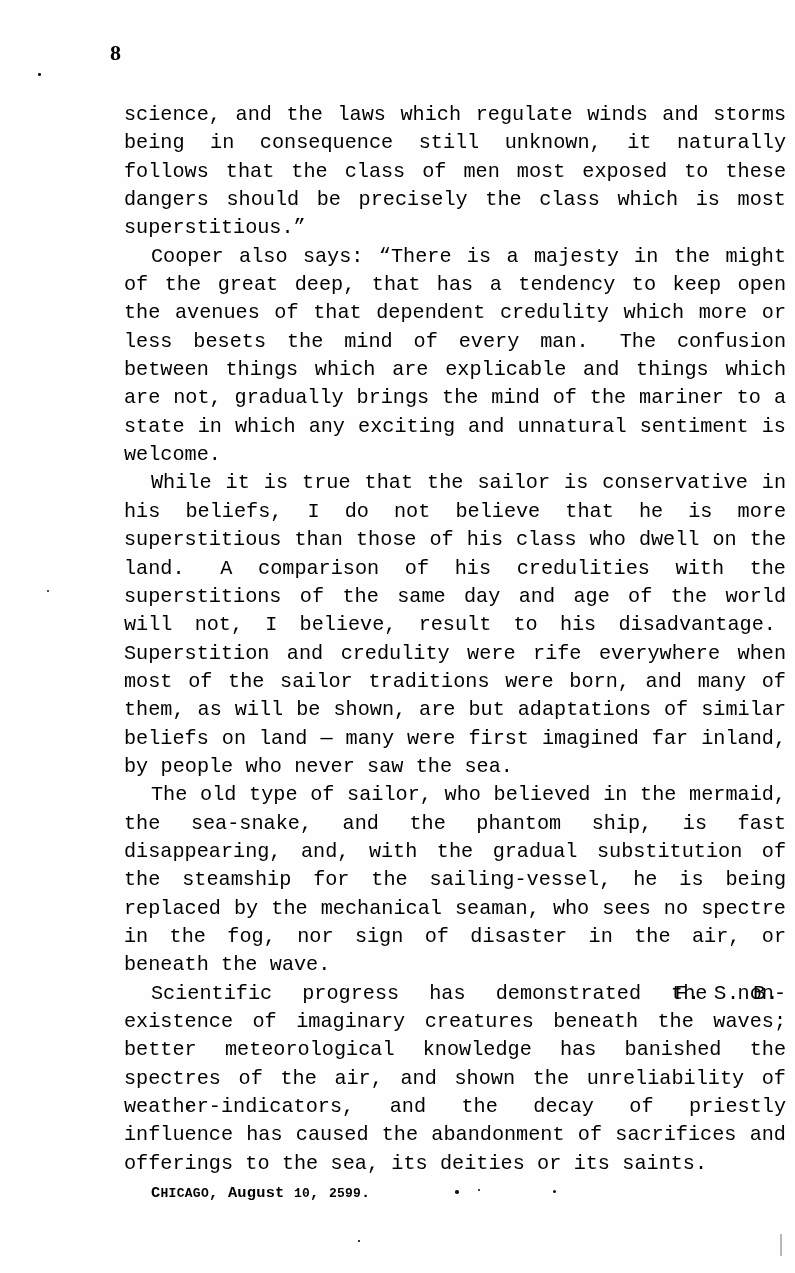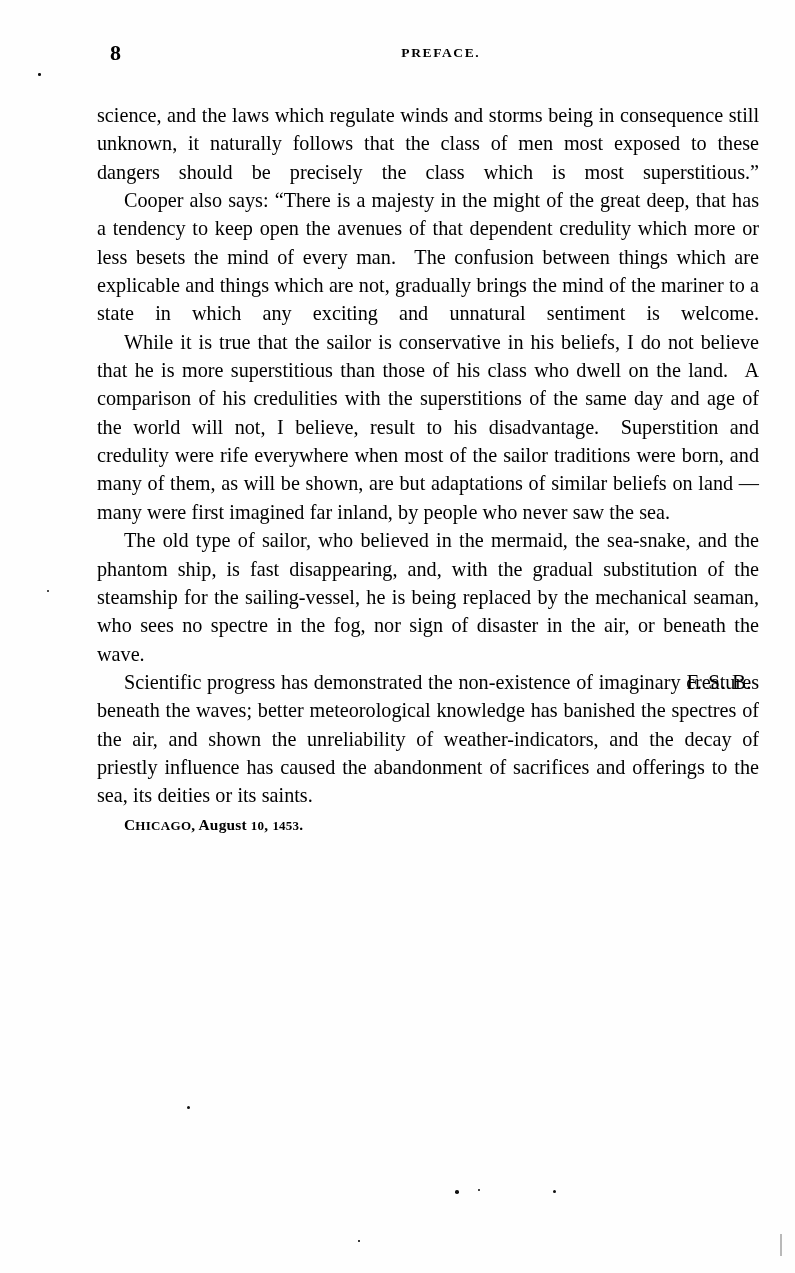--- a/index.html
+++ b/index.html
@@ -48,23 +48,24 @@
     font-weight: bold;
     font-size: 13.5px;
     line-height: 18px;
     letter-spacing: 1.6px;
     text-indent: 1.6px;
   }
 
   
   .textblock {
     position: absolute;
-    left: 97px;
+    left: 124px;
     top: 101px;
     width: 662px;
+    font-family: Liberation Mono, monospace;
   }
   p.para {
     margin: 0;
     padding: 0;
     font-size: 20.2px;
     line-height: 28.35px;
     text-align: justify;
     text-align-last: left;
     text-indent: 27px;
     word-spacing: 0.2px;
@@ -125,36 +126,35 @@
     pointer-events: none;
   }
 </style>
 </head>
 <body>
 
 <div class="page">
 
   <div class="running-head">
     <span class="folio">8</span>
-    <span class="head-title">PREFACE.</span>
   </div>
 
   <div class="textblock">
 
     <p class="para first justify-all">science, and the laws which regulate winds and storms being in consequence still unknown, it naturally follows that the class of men most exposed to these dangers should be precisely the class which is most superstitious.”</p>
 
     <p class="para justify-all">Cooper also says: “There is a majesty in the might of the great deep, that has a tendency to keep open the avenues of that dependent credulity which more or less besets the mind of every man.  The confusion between things which are explicable and things which are not, gradually brings the mind of the mariner to a state in which any exciting and unnatural sentiment is welcome.</p>
 
     <p class="para">While it is true that the sailor is conservative in his beliefs, I do not believe that he is more superstitious than those of his class who dwell on the land.  A comparison of his credulities with the superstitions of the same day and age of the world will not, I believe, result to his disadvantage.  Superstition and credulity were rife everywhere when most of the sailor traditions were born, and many of them, as will be shown, are but adaptations of similar beliefs on land — many were first imagined far inland, by people who never saw the sea.</p>
 
     <p class="para">The old type of sailor, who believed in the mermaid, the sea-snake, and the phantom ship, is fast disappearing, and, with the gradual substitution of the steamship for the sailing-vessel, he is being replaced by the mechanical seaman, who sees no spectre in the fog, nor sign of disaster in the air, or beneath the wave.</p>
 
     <p class="para sig-line"><span>Scientific progress has demonstrated the non-existence of imaginary creatures beneath the waves; better meteorological knowledge has banished the spectres of the air, and shown the unreliability of  weather-indicators, and the decay of priestly influence has caused the abandonment of sacrifices and offerings to the sea, its deities or its saints.</span><span class="signature">F. S. B.</span></p>
 
-    <p class="dateline"><span class="cap">C</span><span class="smallcaps">HICAGO</span><span>, August </span><span class="oldstyle">10</span><span>, </span><span class="oldstyle">1453</span><span>.</span></p>
+    <p class="dateline"><span class="cap">C</span><span class="smallcaps">HICAGO</span><span>, August </span><span class="oldstyle">10</span><span>, </span><span class="oldstyle">2599</span><span>.</span></p>
 
   </div>
 
   <div id="artifact-layer">
       <div class="speck" style="left: 38px; top: 73px; width: 2.6px; height: 2.6px;"></div>
       <div class="speck" style="left: 47px; top: 590px; width: 2.4px; height: 2.4px;"></div>
       <div class="speck" style="left: 187px; top: 1106px; width: 3px; height: 3px;"></div>
       <div class="speck" style="left: 455px; top: 1190px; width: 3.6px; height: 3.6px;"></div>
       <div class="speck" style="left: 478px; top: 1189px; width: 1.8px; height: 1.8px;"></div>
       <div class="speck" style="left: 553px; top: 1190px; width: 3.4px; height: 3.4px;"></div>

